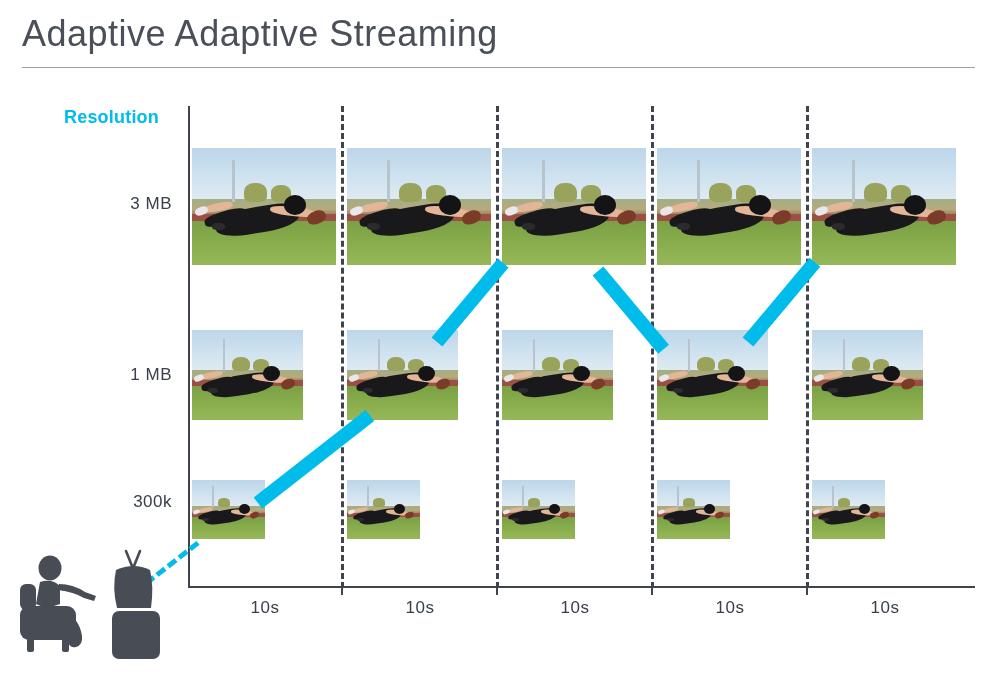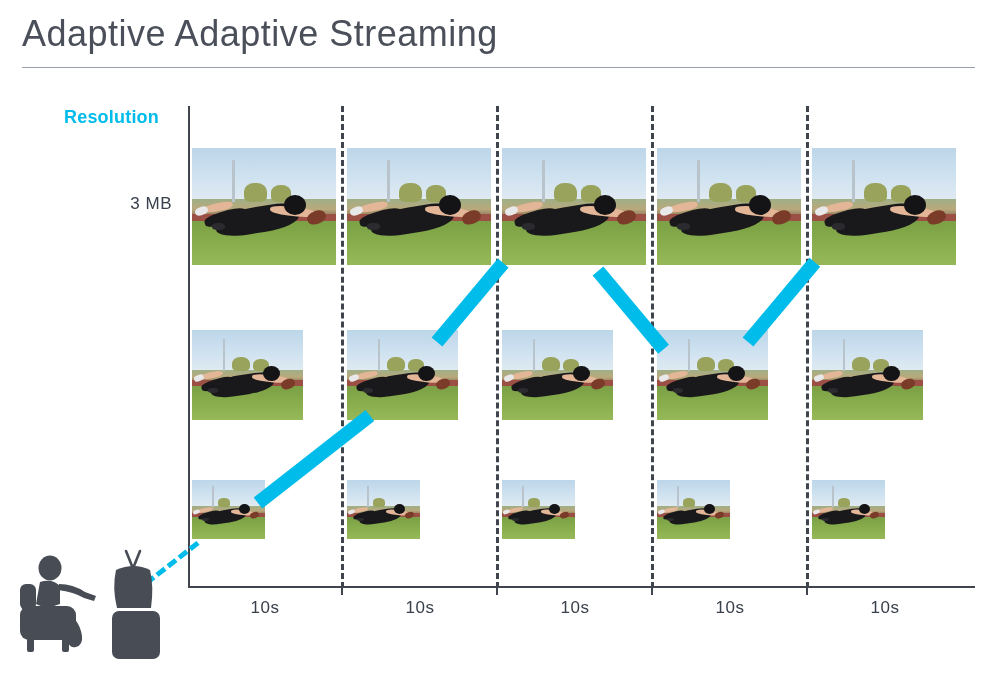--- a/index.html
+++ b/index.html
@@ -275,20 +275,26 @@
   <div class="tick" style="left:341px;"></div>
   <div class="tick" style="left:496px;"></div>
   <div class="tick" style="left:651px;"></div>
   <div class="tick" style="left:806px;"></div>
 
   <div id="resolution-label">Resolution</div>
 
   <div class="y-label-wrap" style="top:186px;">
     <div class="y-label">3 MB</div>
   </div>
+  <div class="y-label-wrap" style="top:357px;">
+    <div class="y-label">1 MB</div>
+  </div>
+  <div class="y-label-wrap" style="top:484px;">
+    <div class="y-label">300k</div>
+  </div>
 
   <div class="thumb" style="left:192px; top:140px; width:144px; height:117px;">
     <div class="sky"></div>
       <div class="far"></div>
       <div class="track"></div>
       <div class="grass"></div>
     <div class="pole" style="left:28%; top:10%; height:36%;"></div>
     <div class="tree" style="left:36%; top:30%; width:16%; height:16%;"></div>
     <div class="tree" style="left:55%; top:32%; width:14%; height:14%;"></div>
     <div class="arm2"></div>

